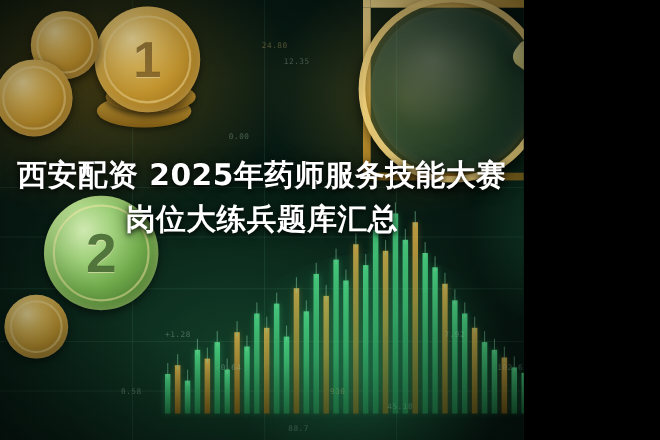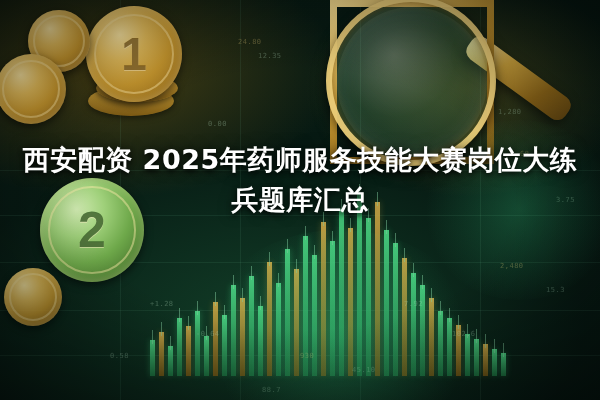--- a/index.html
+++ b/index.html
@@ -2,21 +2,21 @@
 <html><head>
 <meta charset="utf-8">
 <style>
   html, body {
     margin: 0;
     padding: 0;
     background: #000;
   }
   #stage {
     position: relative;
-    width: 600px;
+    width: 476px;
     height: 400px;
     overflow: hidden;
     font-family: "Liberation Sans", sans-serif;
     background: #0a1a12;
   }
 
   
   .bg-base {
     position: absolute;
     inset: 0;

